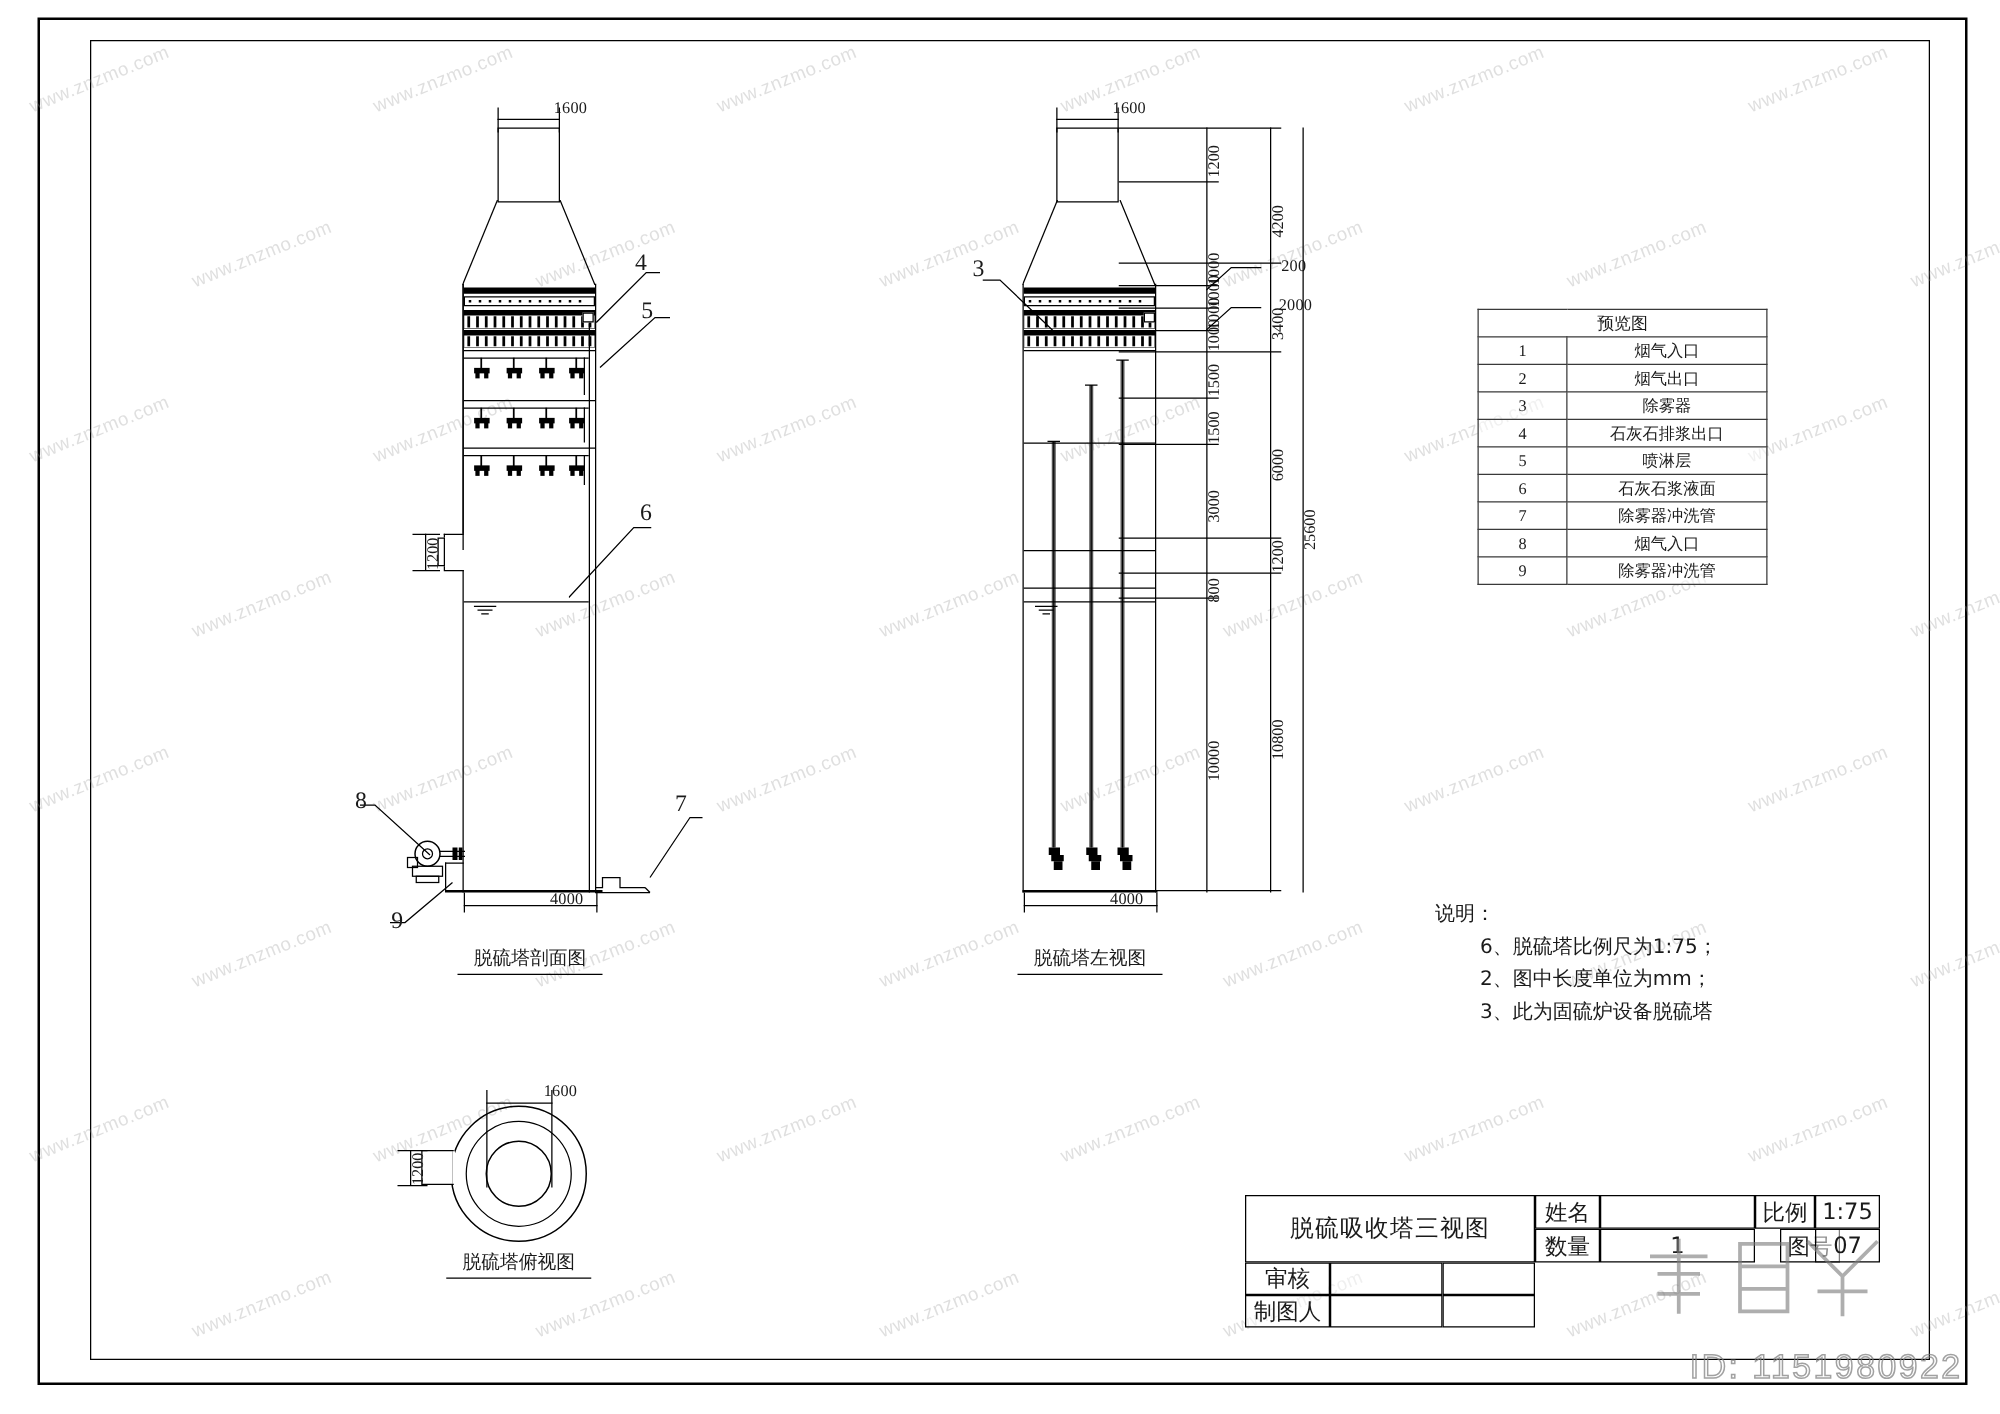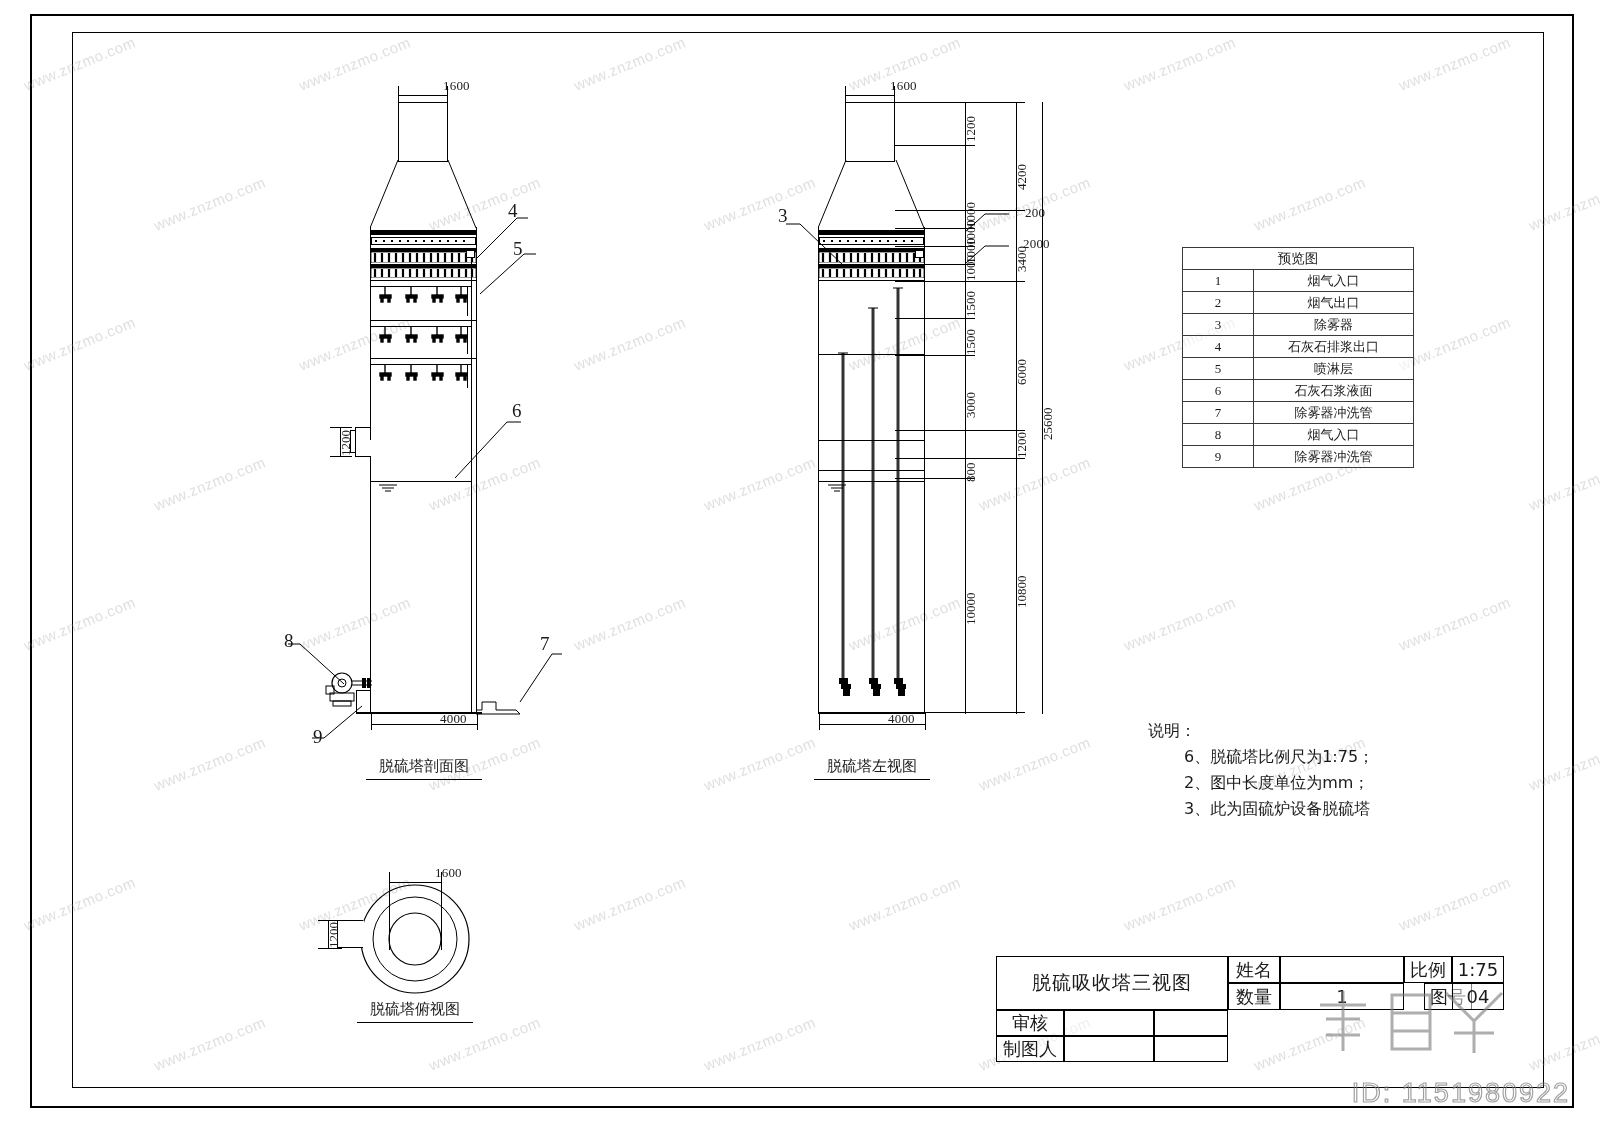--- a/index.html
+++ b/index.html
@@ -605,21 +605,21 @@
   <div class="tb" id="tb-name-cell" style="left:0;top:0;width:232px;height:54px;">脱硫吸收塔三视图</div>
 
   <div class="tb" style="left:232px;top:0;width:52px;height:27px;">姓名</div>
   <div class="tb" style="left:284px;top:0;width:124px;height:27px;"></div>
   <div class="tb" style="left:408px;top:0;width:48px;height:27px;">比例</div>
   <div class="tb tb-num" style="left:456px;top:0;width:52px;height:27px;">1:75</div>
 
   <div class="tb" style="left:232px;top:27px;width:52px;height:27px;">数量</div>
   <div class="tb tb-num" style="left:284px;top:27px;width:124px;height:27px;">1</div>
   <div class="tb" style="left:428px;top:27px;width:48px;height:27px;">图号</div>
-  <div class="tb tb-num" style="left:456px;top:27px;width:52px;height:27px;">04</div>
+  <div class="tb tb-num" style="left:456px;top:27px;width:52px;height:27px;">07</div>
 
   <div class="tb" style="left:0;top:54px;width:68px;height:26px;">审核</div>
   <div class="tb" style="left:68px;top:54px;width:90px;height:26px;"></div>
   <div class="tb" style="left:158px;top:54px;width:74px;height:26px;"></div>
 
   <div class="tb" style="left:0;top:80px;width:68px;height:26px;">制图人</div>
   <div class="tb" style="left:68px;top:80px;width:90px;height:26px;"></div>
   <div class="tb" style="left:158px;top:80px;width:74px;height:26px;"></div>
 </div>
 

